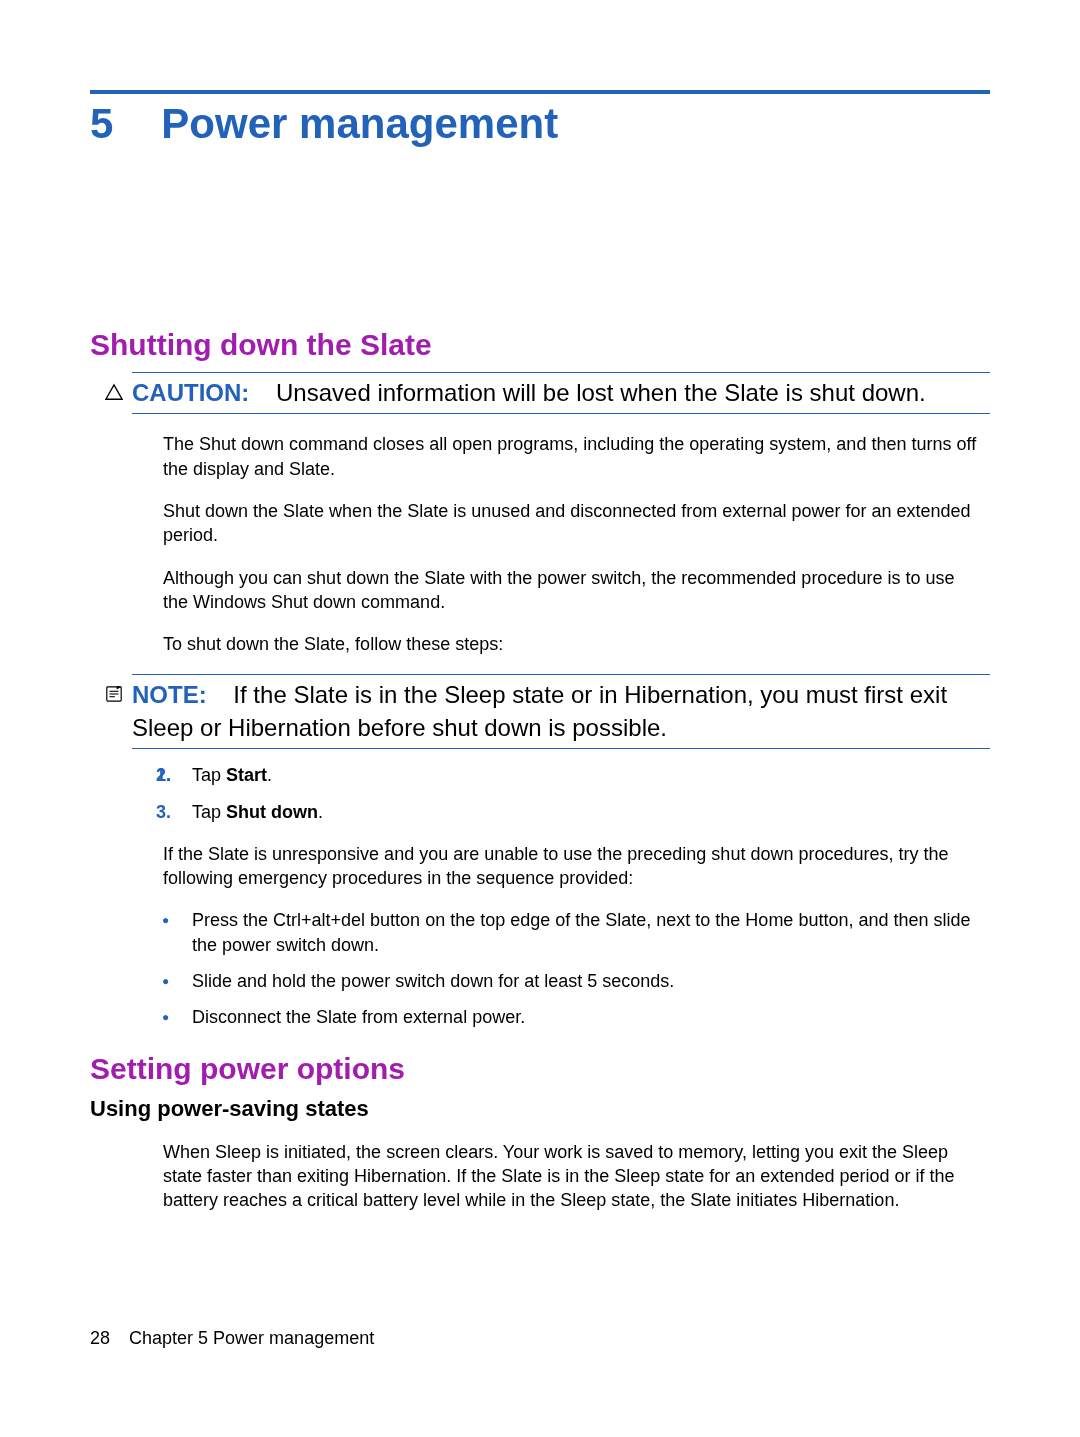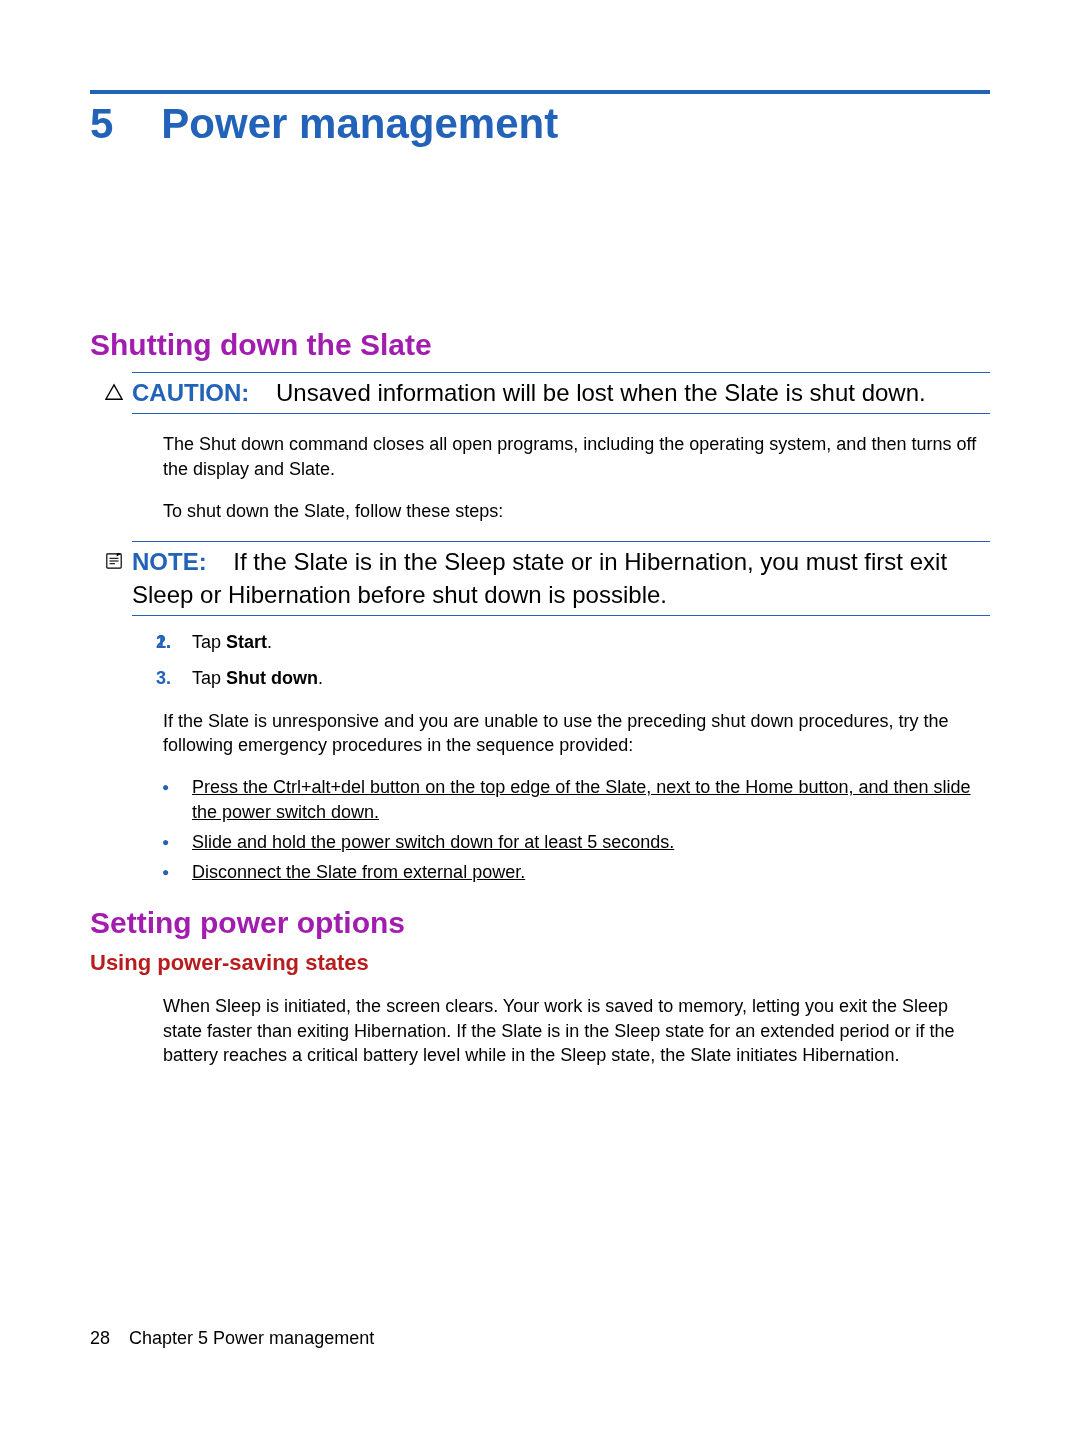--- a/index.html
+++ b/index.html
@@ -35,21 +35,21 @@
     font-size: 42px;
     font-weight: bold;
   }
   h2.section {
     color: #a21caf;
     font-size: 30px;
     font-weight: bold;
     margin: 0 0 10px 0;
   }
   h3.subsection {
-    color: #b91c1c;
+    color: #000000;
     font-size: 22px;
     font-weight: bold;
     margin: 6px 0 10px 0;
   }
   .callout {
     margin-left: 42px;
     border-top: 1px solid #2262b8;
     border-bottom: 1px solid #2262b8;
     padding: 4px 0 4px 0;
     font-size: 24px;
@@ -95,24 +95,23 @@
     font-weight: bold;
     position: absolute;
     left: 0;
   }
   ul.bullets {
     list-style: none;
     padding-left: 0;
     margin: 14px 0;
   }
   ul.bullets li {
-    margin: 6px 0;
+    margin: 12px 0;
     padding-left: 36px;
     position: relative;
-    text-decoration: underline;
   }
   ul.bullets li::before {
     content: "●";
     color: #2262b8;
     position: absolute;
     left: 6px;
     font-size: 12px;
     top: 4px;
   }
   .footer {
@@ -142,20 +141,22 @@
           <polygon points="10,2 19,18 1,18" fill="none" stroke="#000" stroke-width="1.5"></polygon>
         </svg>
     </span>
     <span class="callout-label">CAUTION:</span>
     <span>&nbsp;&nbsp;</span>
     <span>Unsaved information will be lost when the Slate is shut down.</span>
   </div>
 
   <div class="body">
     <div class="para">The Shut down command closes all open programs, including the operating system, and then turns off the display and Slate.</div>
+    <div class="para">Shut down the Slate when the Slate is unused and disconnected from external power for an extended period.</div>
+    <div class="para">Although you can shut down the Slate with the power switch, the recommended procedure is to use the Windows Shut down command.</div>
     <div class="para">To shut down the Slate, follow these steps:</div>
   </div>
 
   <div class="callout">
     <span class="callout-icon note-icon">
       <svg viewBox="0 0 20 20">
         <rect x="2" y="2" width="16" height="16" rx="1" fill="none" stroke="#000" stroke-width="1.3"></rect>
         <line x1="5" y1="7" x2="15" y2="7" stroke="#000" stroke-width="1.2"></line>
         <line x1="5" y1="10" x2="15" y2="10" stroke="#000" stroke-width="1.2"></line>
         <line x1="5" y1="13" x2="11" y2="13" stroke="#000" stroke-width="1.2"></line>

